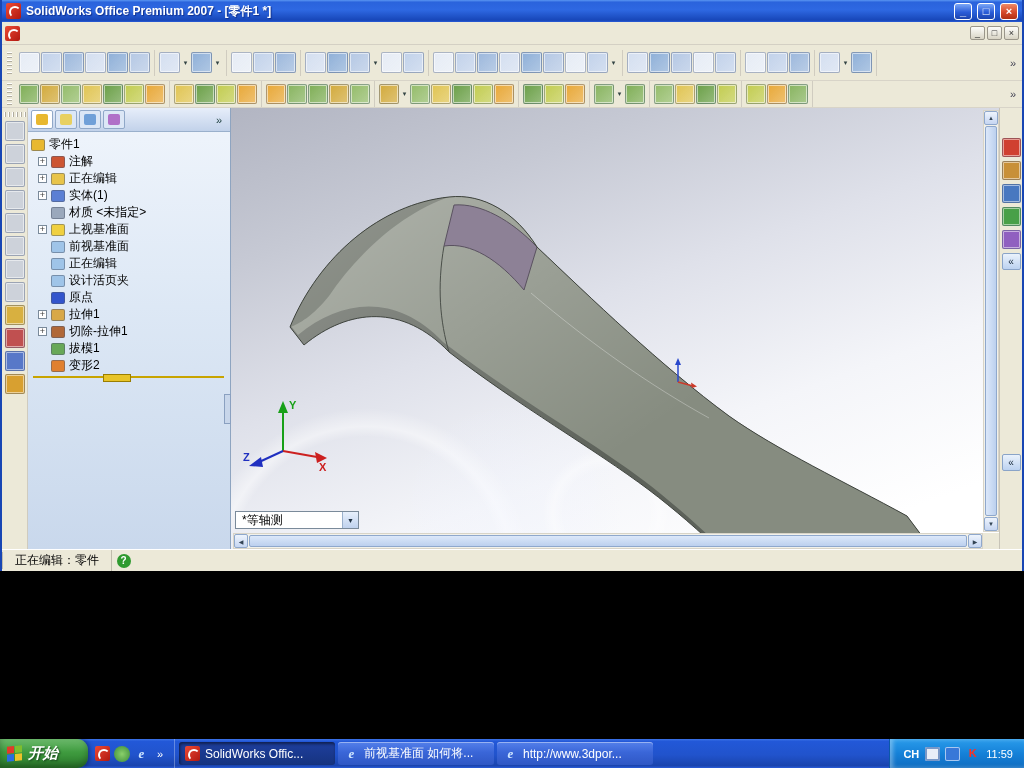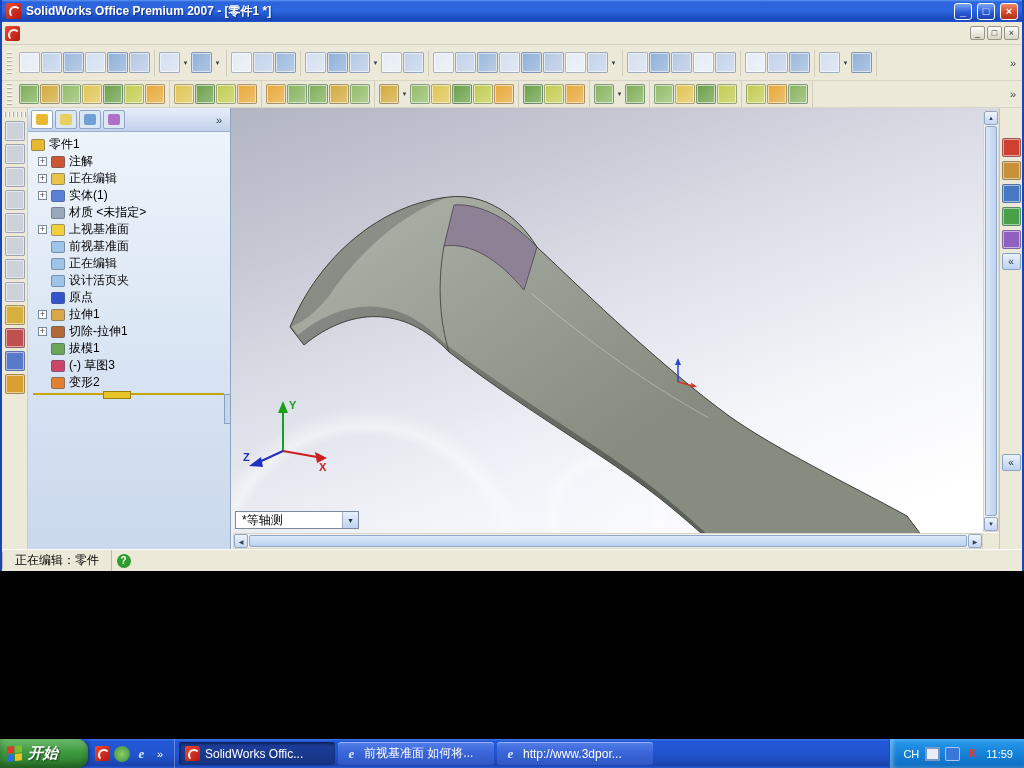--- a/index.html
+++ b/index.html
@@ -141,21 +141,21 @@
   .ql-icon{width:16px;height:16px;border-radius:2px}
   #tasks{flex:1;display:flex;align-items:center;gap:3px;padding:0 4px;overflow:hidden}
   .task{flex:0 0 156px;height:23px;border-radius:3px;display:flex;align-items:center;gap:5px;padding:0 6px;
     color:#fff;background:linear-gradient(180deg,#5480ea,#3a66d8 45%,#2f57c4);
     box-shadow:inset 0 1px 0 rgba(255,255,255,.4)}
   .task.active{background:linear-gradient(180deg,#1e3f9e,#16337f);box-shadow:inset 1px 2px 3px rgba(0,0,0,.5)}
   .task .tlabel{flex:1;white-space:nowrap;overflow:hidden;text-overflow:ellipsis}
   #tray{display:flex;align-items:center;gap:6px;padding:0 11px 0 13px;color:#fff;
     background:linear-gradient(180deg,#2a9ceb 0%,#1581d8 50%,#0f6cc0 100%);
     border-left:1px solid #0a58a8;box-shadow:inset 3px 0 4px rgba(255,255,255,.35)}
-  #tray .ch{font-weight:normal;font-size:11px}
+  #tray .ch{font-weight:bold;font-size:11px}
   .tray-ico{width:15px;height:14px;border-radius:2px;display:flex;align-items:center;justify-content:center;
     font-size:11px;font-weight:bold;line-height:1}
   .tray-ico.kb{background:#e8eef8;box-shadow:inset 0 0 0 2px #7898c8}
   .tray-ico.ime{background:#3878d8;box-shadow:inset 0 0 0 1px #a8c8f0}
   .tray-ico.king{color:#ff3020;background:rgba(0,0,0,0)}
   #clock{font-size:11px}
 
   
   .sw-ico{width:15px;height:15px;border-radius:2px;position:relative;flex:0 0 15px;
     background:linear-gradient(135deg,#ee4a34,#b01810)}
@@ -393,25 +393,20 @@
             </div>
             <div class="trow child">
               <div class="plus">+</div>
               <div class="ticon" style="background: rgb(176, 104, 56);"></div>
               <span>切除-拉伸1</span>
             </div>
             <div class="trow child">
               <span class="plus-sp"></span>
               <div class="ticon" style="background: rgb(104, 168, 88);"></div>
               <span>拔模1</span>
-            </div>
-            <div class="trow child">
-              <span class="plus-sp"></span>
-              <div class="ticon" style="background: rgb(204, 68, 102);"></div>
-              <span>(-) 草图3</span>
             </div>
             <div class="trow child">
               <span class="plus-sp"></span>
               <div class="ticon" style="background: rgb(224, 128, 48);"></div>
               <span>变形2</span>
             </div>
             <div id="rollback"></div>
           </div>
         <div id="split-grip"></div>
       </div>

